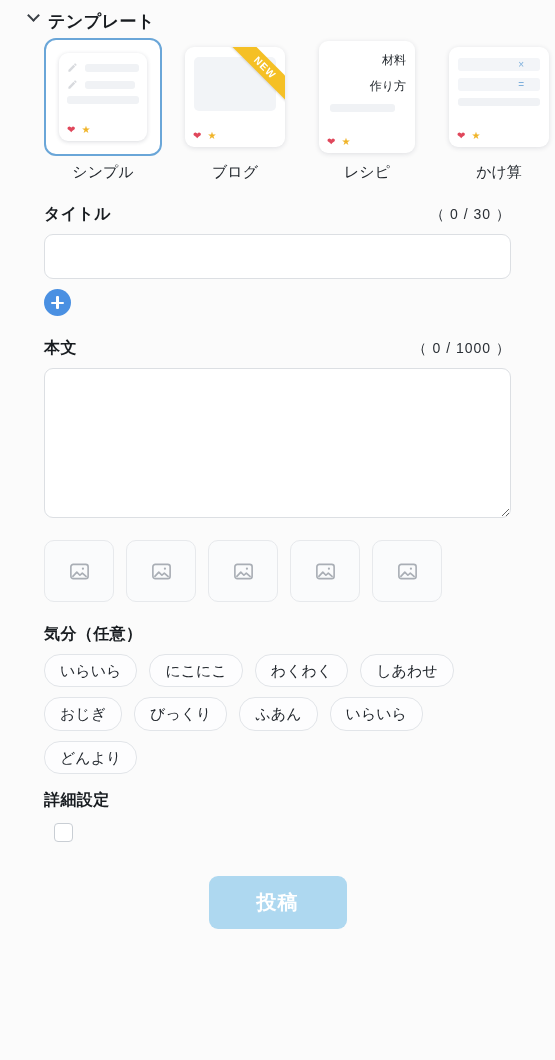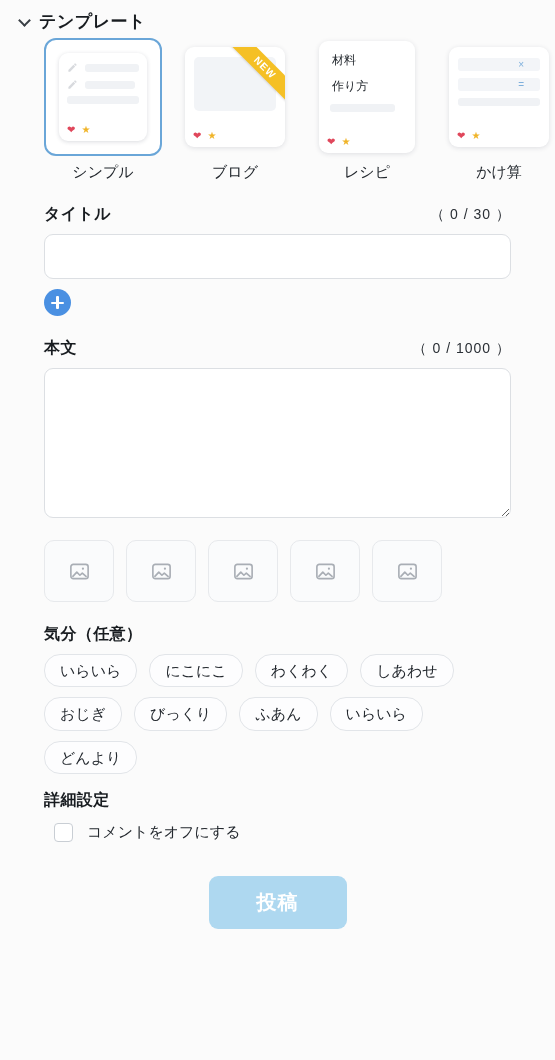--- a/index.html
+++ b/index.html
@@ -16,23 +16,23 @@
   .page {
     position: relative;
     width: 555px;
     height: 1060px;
     padding: 0;
   }
 
   
   .tpl-header {
     display: flex;
-    align-items: center;
+    align-items: flex-start;
     gap: 7px;
-    padding: 10px 0 0 19px;
+    padding: 10px 0 0 28px;
     height: 32px;
   }
   .chevron {
     width: 13px; height: 13px;
     display: inline-block;
     position: relative;
     flex: 0 0 auto;
   }
   .chevron::after {
     content: "";
@@ -380,21 +380,21 @@
           <div class="ribbon">
             <span>NEW</span>
           </div>
         </div>
       </div>
       <div class="tpl-label">ブログ</div>
     </div>
 
     <div class="tpl-item">
       <div class="tpl-frame tall">
-        <div class="tpl-card" style="padding:11px 9px 18px 11px;">
+        <div class="tpl-card" style="padding:11px 9px 18px 11px;text-align:right;">
           <div class="recipe-line">材料</div>
           <div class="recipe-line">作り方</div>
           <div class="sk w85"></div>
           <div class="card-foot">
             <span class="heart">❤</span>
             <span class="star">★</span>
           </div>
         </div>
       </div>
       <div class="tpl-label">レシピ</div>
@@ -502,21 +502,20 @@
       <button class="chip">どんより</button>
     </div>
   </div>
 
   <div class="gap-16"></div>
 
   <div class="section">
     <span class="field-label">詳細設定</span>
     <div class="check-row">
       <span class="checkbox"></span>
-      <span class="check-label">コメントをオフにする</span>
     </div>
   </div>
 
   <div class="submit-wrap">
     <button class="submit-btn" disabled="">投稿</button>
   </div>
 
 </div>
 
 </body></html>

